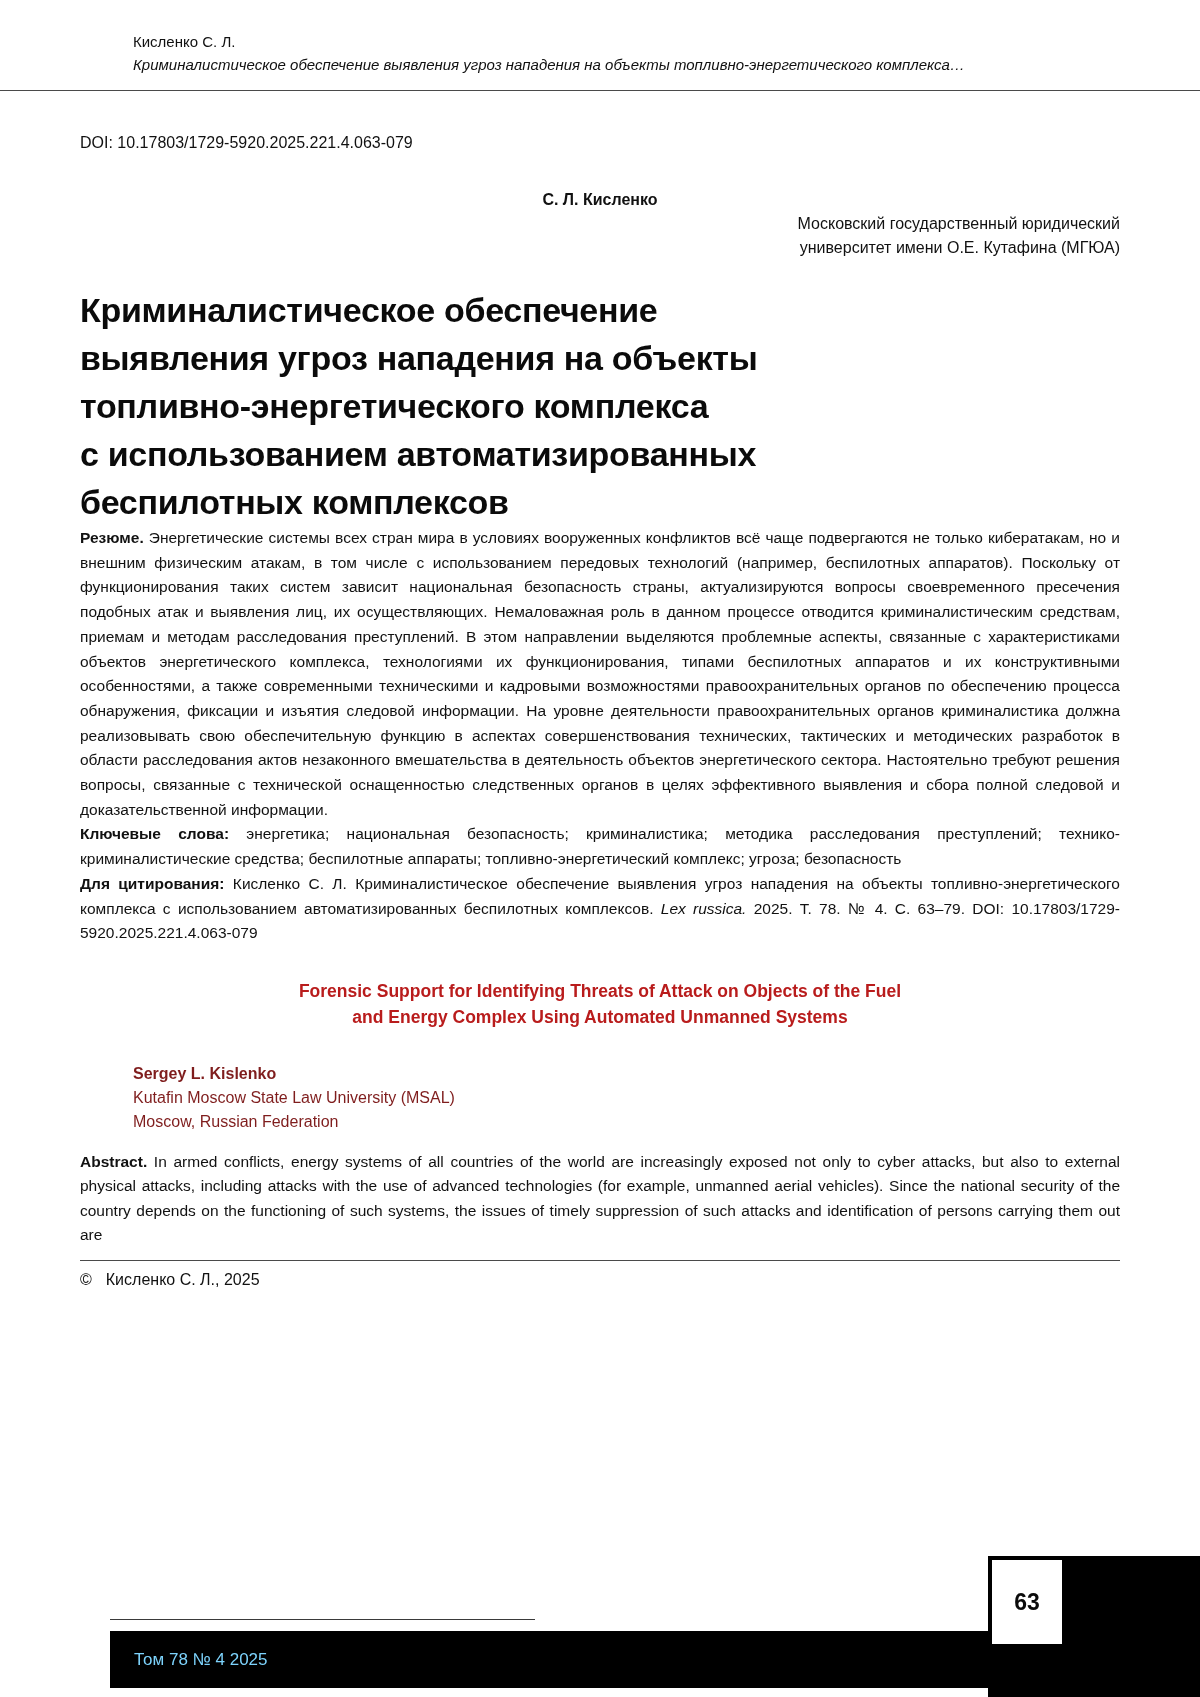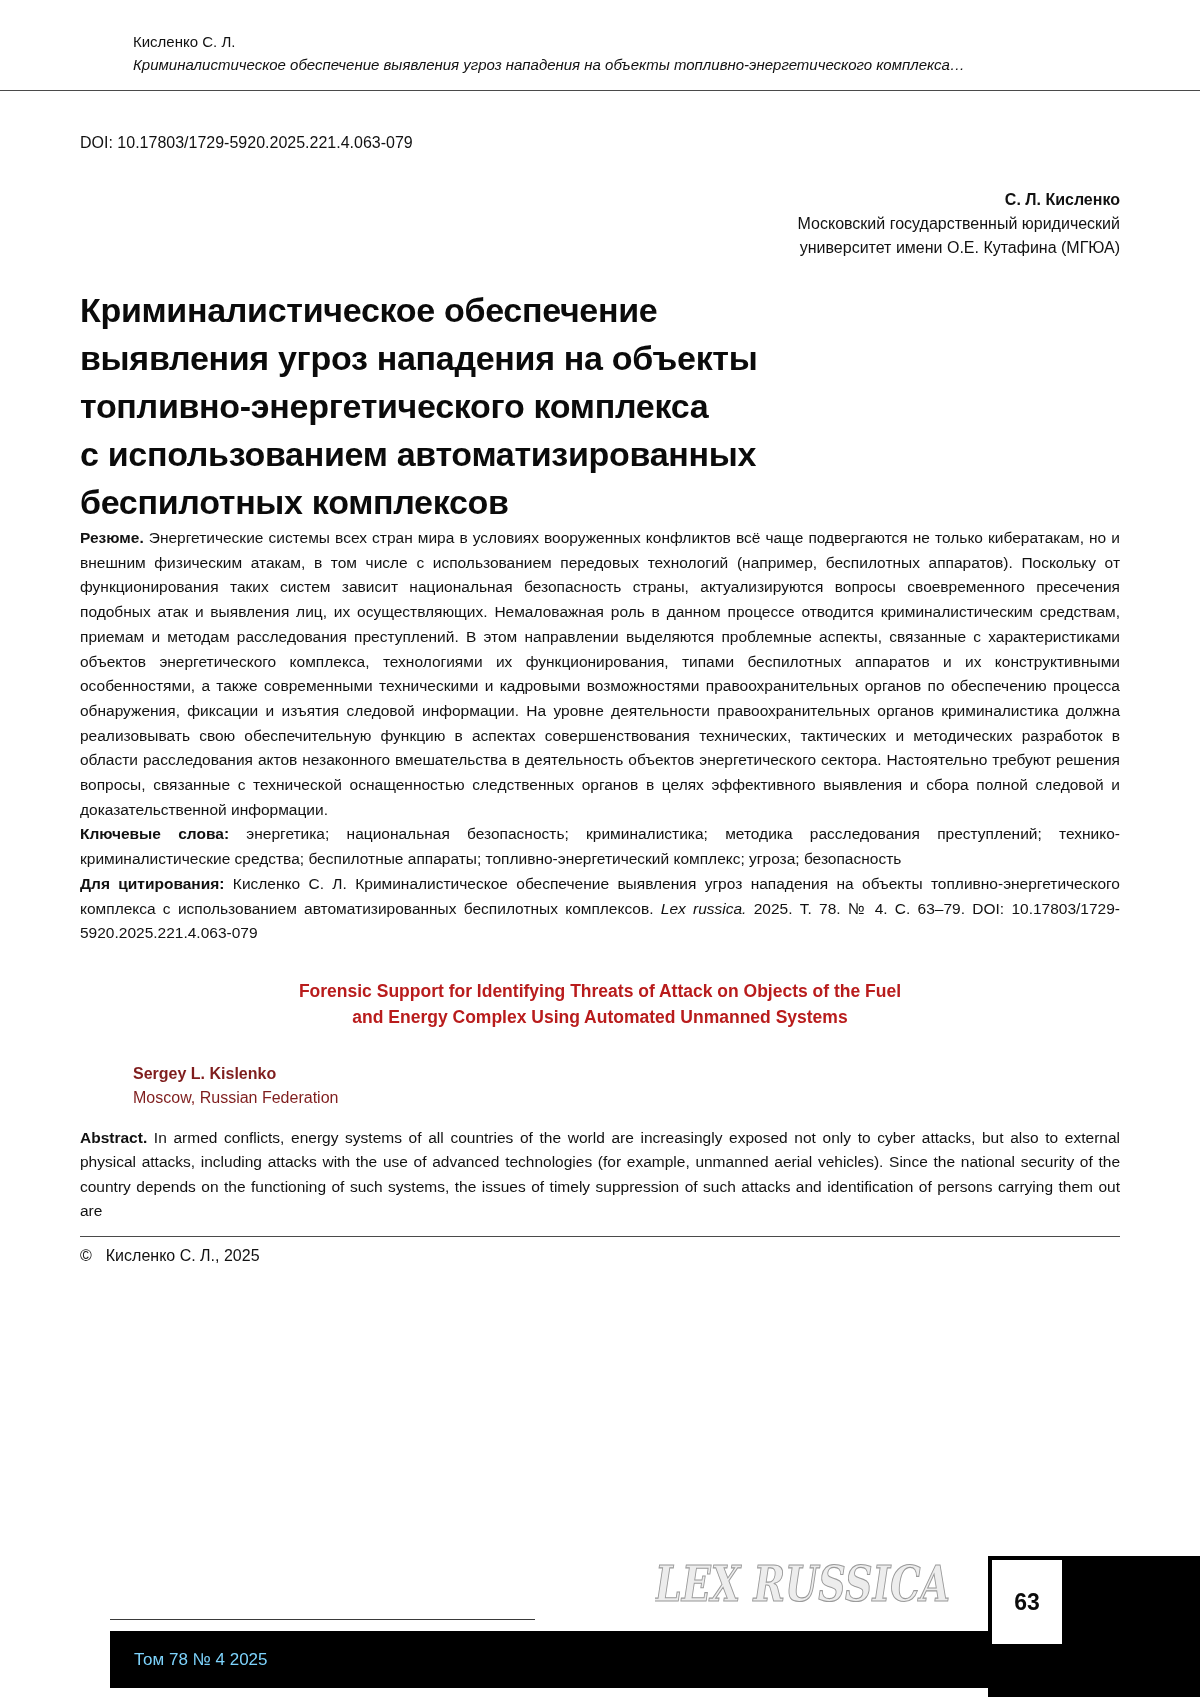--- a/index.html
+++ b/index.html
@@ -35,21 +35,21 @@
     font-size:16px;
     color:#111;
   }
   .author-block {
     margin-top:36px;
     text-align:right;
     font-size:16px;
     line-height:24px;
     color:#111;
   }
-  .author-block .name { font-weight:bold; }
+  .author-block .name { font-weight:bold;text-align:center; }
   .title-ru {
     margin-top:26px;
     font-size:34px;
     line-height:48px;
     font-weight:bold;
     color:#0b0b0b;
     white-space:pre-line;
     letter-spacing:-0.3px;
   }
   .body-par {
@@ -166,38 +166,34 @@
 
     <p class="body-par"><span class="b">Ключевые слова:</span><span> энергетика; национальная безопасность; криминалистика; методика расследования преступлений; технико-криминалистические средства; беспилотные аппараты; топливно-энергетический комплекс; угроза; безопасность</span></p>
 
     <p class="body-par"><span class="b">Для цитирования:</span><span> Кисленко С. Л. Криминалистическое обеспечение выявления угроз нападения на объекты топливно-энергетического комплекса с использованием автоматизированных беспилотных комплексов. </span><span class="i">Lex russica.</span><span> 2025. Т. 78. № 4. С. 63–79. DOI: 10.17803/1729-5920.2025.221.4.063-079</span></p>
 
     <h2 class="title-en">Forensic Support for Identifying Threats of Attack on Objects of the Fuel
 and Energy Complex Using Automated Unmanned Systems</h2>
 
     <div class="author-block-en">
       <div class="name">Sergey L. Kislenko</div>
+      <div>Kutafin Moscow State Law University (MSAL)</div>
       <div>Moscow, Russian Federation</div>
     </div>
 
     <p class="body-par abstract-en"><span class="b">Abstract.</span><span> In armed conflicts, energy systems of all countries of the world are increasingly exposed not only to cyber attacks, but also to external physical attacks, including attacks with the use of advanced technologies (for example, unmanned aerial vehicles). Since the national security of the country depends on the functioning of such systems, the issues of timely suppression of such attacks and identification of persons carrying them out are</span></p>
 
     <hr class="copy-rule">
 
     <div class="copyright"><span class="sym">©</span><span>Кисленко С. Л., 2025</span></div>
 
   </div>
 
   <div class="footer-rule-short"></div>
 
-  <div class="logo-wrap">
-    <svg width="310" height="80" viewBox="0 0 310 80">
-      <text x="0" y="56" textLength="295" lengthAdjust="spacingAndGlyphs" font-family="DejaVu Serif, serif" font-style="italic" font-weight="bold" font-size="48" fill="#ededed" stroke="#9a9a9a" stroke-width="1.1">LEX RUSSICA</text>
-    </svg>
-  </div>
 
   <div class="footer-bar">
     <span>Том 78 № 4 2025</span>
   </div>
 
   <div class="corner-block">
     <div class="page-number-box">
       <span>63</span>
     </div>
   </div>

